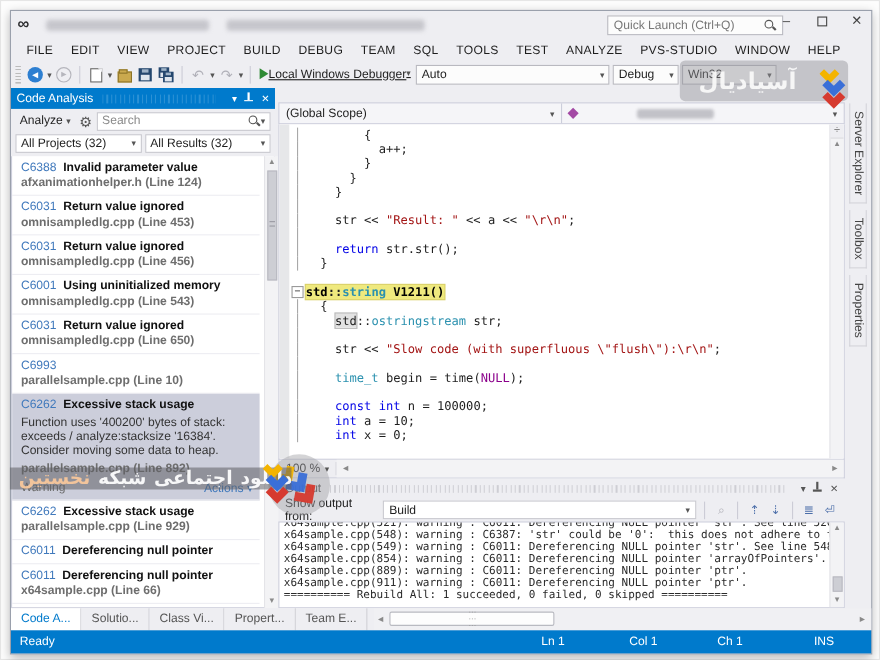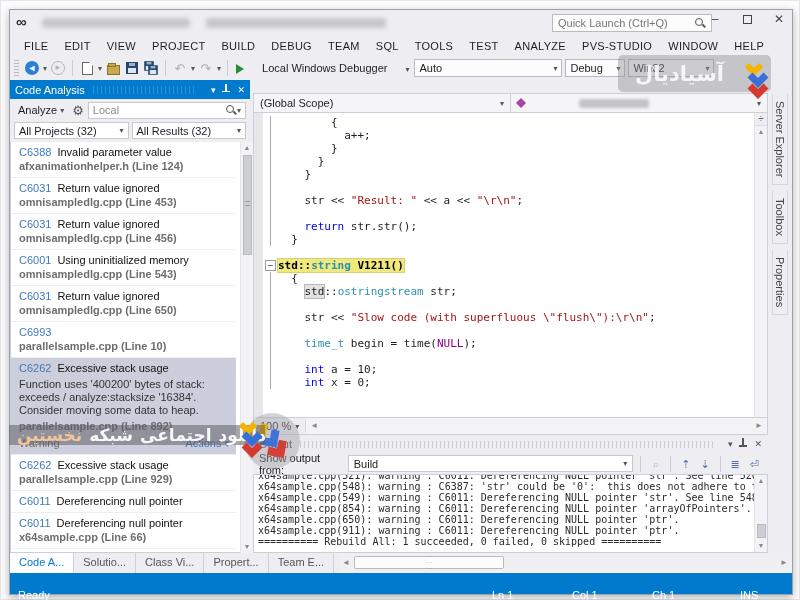--- a/index.html
+++ b/index.html
@@ -44,25 +44,25 @@
   .ic-folder { width:13px; height:10px; background:#caa94e; border:1px solid #8c7428; position:relative; margin-top:3px; }
   .ic-folder::before { content:""; position:absolute; left:0; top:-3px; width:6px; height:2px; background:#caa94e; border:1px solid #8c7428; }
   .ic-save { width:12px; height:12px; background:#25476e; position:relative; }
   .ic-save::after { content:""; position:absolute; left:2px; bottom:1px; width:8px; height:5px; background:#dfe6ee; }
   .ic-save::before { content:""; position:absolute; left:3px; top:1px; width:6px; height:3px; background:#9fb3c8; }
   .ic-saveall { position:relative; }
   .ic-saveall .s1 { position:absolute; left:0; top:0; transform:scale(.8); }
   .ic-saveall .s2 { position:absolute; left:4px; top:4px; transform:scale(.8); }
   .ic-undo,.ic-redo { color:#b0b0b8; font-size:13px; }
   .ic-play { width:0; height:0; border-style:solid; border-width:5px 0 5px 8px; border-color:transparent transparent transparent #2f8a34; }
-  .tb-btn { display:flex; align-items:flex-end; gap:18px; padding:1px 2px; }
+  .tb-btn { display:flex; align-items:flex-start; gap:0; padding:1px 2px;text-decoration:underline; }
   .tb-label { color:#1e1e1e; }
   .combo { height:18px; background:#fcfcfc; border:1px solid #b9b9c0; display:flex; align-items:center;
            justify-content:space-between; padding:0 4px; color:#1e1e1e; }
-  .combo-auto { width:148px; } .combo-debug { width:60px; } .combo-win32 { width:86px; }
+  .combo-auto { width:176px; } .combo-debug { width:60px; } .combo-win32 { width:86px; }
 
   
   .main { flex:1; display:flex; position:relative; overflow:hidden; }
 
   
   .leftpanel { width:243px; display:flex; flex-direction:column; border-right:3px solid #eeeef2; }
   .lp-header { height:19px; background:#007acc; color:#fff; display:flex; align-items:center; padding:0 5px; position:relative; }
   .lp-header .dots { flex:1; height:8px; margin:0 8px;
         background:repeating-linear-gradient(90deg, rgba(255,255,255,.35) 0 1px, transparent 1px 4px);
         background-size:100% 2px; background-repeat:repeat-y; opacity:.5; }
@@ -75,21 +75,21 @@
   .gear { font-size:13px; color:#555; }
   .searchbox { flex:1; height:17px; background:#fff; border:1px solid #c8c8cf; display:flex; align-items:center; padding:0 4px; color:#8a8a8a; }
   .searchbox .ph { flex:1; }
   .lp-filters { height:21px; display:flex; gap:3px; padding:1px 4px 2px 4px; background:#eeeef2; }
   .filter { flex:1; height:17px; background:#fff; border:1px solid #c8c8cf; display:flex; align-items:center; justify-content:space-between; padding:0 4px; }
   .lp-list { flex:1; background:#fff; border:1px solid #cccedb; border-top:none; position:relative; overflow:hidden; padding-right:13px; }
   .witem { padding:3px 6px 4px 8px; border-bottom:1px solid #ededf2; }
   .witem.selected { background:#cccedb; }
   .wtop { line-height:14px; }
   .wcode { color:#4079bc; margin-right:6px; }
-  .wtitle { font-weight:normal; color:#111; }
+  .wtitle { font-weight:bold; color:#111; }
   .wdesc { color:#333; line-height:13px; padding:3px 2px 2px 0; }
   .wdesc:empty { display:none; }
   .wfile { color:#6e6e6e; line-height:14px;font-weight:bold; }
   .wfoot { display:none; }
   .witem.selected .wfoot { display:flex; justify-content:space-between; padding-top:4px; color:#6e6e6e;text-align:right; }
   .wact { color:#4079bc; }
   .lp-scroll { position:absolute; right:0; top:0; bottom:0; width:13px; background:#f3f3f5; border-left:1px solid #e4e4e8; }
   .lp-scroll .arr { display:block; text-align:center; color:#8a8a8a; font-size:7px; height:12px; line-height:12px; }
   .lp-scroll .arr.down { position:absolute; bottom:0; left:0; right:0; }
   .lp-thumb { position:absolute; left:2px; top:13px; width:9px; height:100px; background:#cdced4; border:1px solid #b9bac1; }
@@ -157,21 +157,21 @@
   .btab { padding:3px 9px 0 9px; color:#555; border-right:1px solid #d0d0d6; background:#eeeef2; white-space:nowrap; }
   .btab.active { background:#fff; color:#007acc; }
   .hscroll2 { flex:1; margin-left:6px; position:relative; background:#f0f0f3; }
   .hscroll2 .arr { position:absolute; top:5px; color:#8a8a8a; font-size:8px; }
   .hscroll2 .arr.l { left:2px; } .hscroll2 .arr.r { right:4px; }
   .h2thumb { position:absolute; left:14px; top:3px; width:150px; height:13px; background:#fdfdfd; border:1px solid #b9bac1; border-radius:2px; }
   .h2thumb::after { content:"⋮⋮⋮"; position:absolute; left:50%; top:1px; transform:translateX(-50%) rotate(90deg); font-size:7px; color:#999; letter-spacing:-1px; }
 
   
   .statusbar { height:21px; background:#007acc; color:#fff; position:relative; display:flex; align-items:center; }
-  .sb-item { position:absolute; top:16px; }
+  .sb-item { position:absolute; top:4px; }
   .sb-ready { left:8px; } .sb-ln { left:482px; } .sb-col { left:562px; } .sb-ch { left:642px; } .sb-ins { left:730px; }
 
   
   .wm { pointer-events:none; }
   .wm-brand { position:absolute; left:617px; top:54px; width:153px; height:37px;
               background:rgba(145,145,150,.45); border-radius:5px; display:flex; align-items:center; z-index:50; }
   .wm-brand .btxt { flex:1; text-align:center; font-family:"DejaVu Sans", sans-serif; font-weight:bold;
               font-size:21px; color:rgba(250,250,250,.92); direction:rtl; padding-right:30px; }
   .wm-brand svg { position:absolute; right:0px; top:3px; }
   .wm-band { position:absolute; left:8px; top:424px; width:256px; height:20px; background:rgba(95,95,100,.55);
@@ -291,21 +291,21 @@
           <span class="hicon"><span class="pin"></span></span>
           <span class="hicon">✕</span>
         </div>
         <div class="lp-tools">
           <span class="analyze-btn">
             <span>Analyze</span>
             <span class="caret">▾</span>
           </span>
           <span class="gear">⚙</span>
           <div class="searchbox">
-            <span class="ph">Local</span>
+            <span class="ph">Search</span>
             <span class="mag"></span>
             <span class="caret">▾</span>
           </div>
         </div>
         <div class="lp-filters">
           <div class="filter">
             <span>All Projects (32)</span>
               <span class="caret">▾</span>
           </div>
           <div class="filter">
@@ -520,20 +520,24 @@
               <div class="cl">
                 <span class="fold fold-bar"></span>
                 <span class="ct"><span class="tk-p">    </span><span class="tk-t">time_t</span><span class="tk-p"> begin = time(</span><span class="tk-m">NULL</span><span class="tk-p">);</span></span>
               </div>
 
               <div class="cl">
                 <span class="fold fold-bar"></span>
                 <span class="ct"></span>
               </div>
 
+              <div class="cl">
+                <span class="fold fold-bar"></span>
+                <span class="ct"><span class="tk-p">    </span><span class="tk-k">const</span><span class="tk-p"> </span><span class="tk-k">int</span><span class="tk-p"> n = 100000;</span></span>
+              </div>
 
 
               <div class="cl">
                 <span class="fold fold-bar"></span>
                 <span class="ct"><span class="tk-p">    </span><span class="tk-k">int</span><span class="tk-p"> a = 10;</span></span>
               </div>
 
               <div class="cl">
                 <span class="fold fold-bar"></span>
                 <span class="ct"><span class="tk-p">    </span><span class="tk-k">int</span><span class="tk-p"> x = 0;</span></span>
@@ -578,21 +582,21 @@
             <span class="oic">≣</span>
             <span class="oic">⏎</span>
           </div>
           <div class="out-log">
             <div class="loglines">
 
             <div class="oline">x64sample.cpp(521): warning : C6011: Dereferencing NULL pointer 'str'. See line 520 for an</div>
                 <div class="oline">x64sample.cpp(548): warning : C6387: 'str' could be '0':  this does not adhere to the speci</div>
                 <div class="oline">x64sample.cpp(549): warning : C6011: Dereferencing NULL pointer 'str'. See line 548 for an</div>
                 <div class="oline">x64sample.cpp(854): warning : C6011: Dereferencing NULL pointer 'arrayOfPointers'.</div>
-                <div class="oline">x64sample.cpp(650): warning : C6011: Dereferencing NULL pointer 'ptr'.</div>
+                <div class="oline">x64sample.cpp(889): warning : C6011: Dereferencing NULL pointer 'ptr'.</div>
                 <div class="oline">x64sample.cpp(911): warning : C6011: Dereferencing NULL pointer 'ptr'.</div>
                 <div class="oline">========== Rebuild All: 1 succeeded, 0 failed, 0 skipped ==========</div>
               </div>
             <div class="out-scroll">
               <span class="arr">▲</span>
               <div class="out-thumb"></div>
               <span class="arr down">▼</span>
             </div>
           </div>
         </div>

